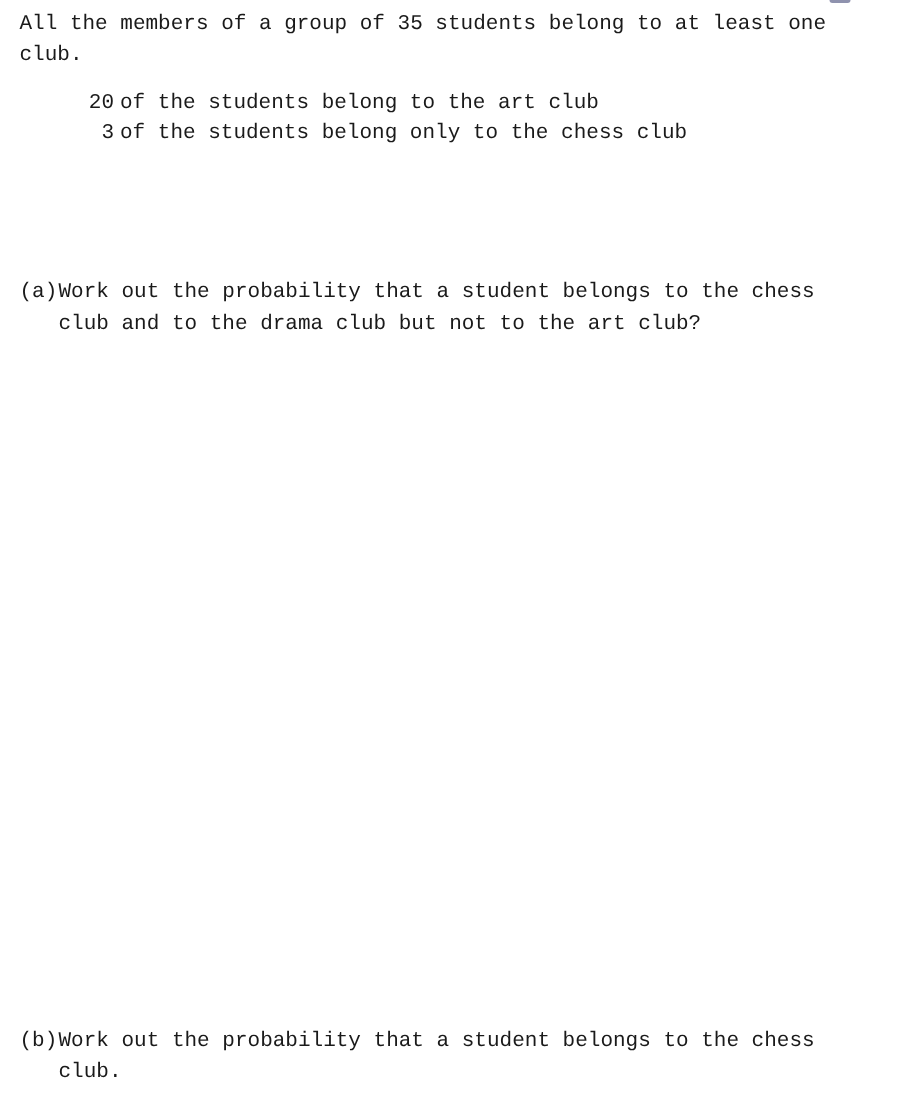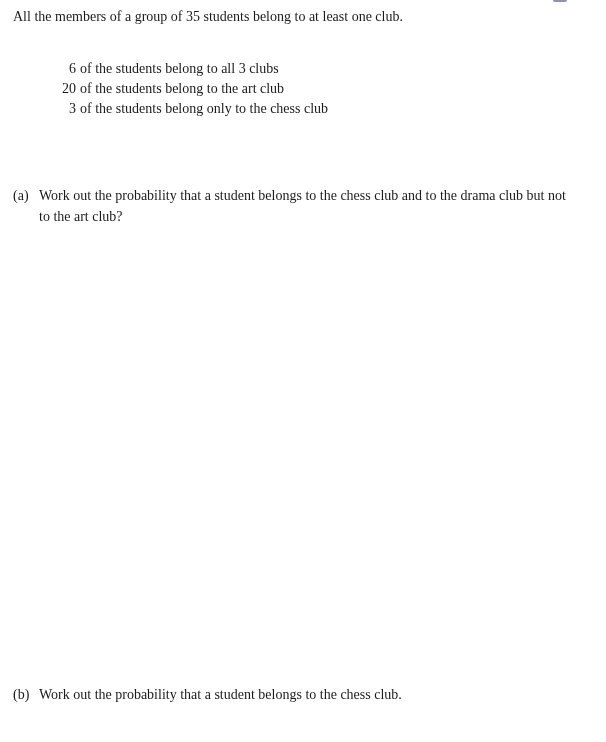--- a/index.html
+++ b/index.html
@@ -5,21 +5,21 @@
   html, body {
     margin: 0;
     padding: 0;
     background: #ffffff;
   }
   .page {
     position: relative;
     width: 606px;
     height: 742px;
     background: #ffffff;
-    font-family: Liberation Serif, serif;
+    font-family: Liberation Mono, monospace;
     font-size: 14px;
     color: #1a1a1a;
     overflow: hidden;
   }
   .intro {
     position: absolute;
     top: 6px;
     left: 13px;
     right: 20px;
     line-height: 21px;
@@ -71,23 +71,20 @@
 <div class="page">
 
   <div class="top-artifact" style="background-color: rgb(123, 127, 160);"></div>
 
   <div class="intro">
     <div>All the members of a group of 35 students belong to at least one club.</div>
   </div>
 
   <div class="facts">
     <div class="fact-row">
-      <span class="fact-num">6</span><span class="fact-text">of the students belong to all 3 clubs</span>
-    </div>
-    <div class="fact-row">
       <span class="fact-num">20</span><span class="fact-text">of the students belong to the art club</span>
     </div>
     <div class="fact-row">
       <span class="fact-num">3</span><span class="fact-text">of the students belong only to the chess club</span>
     </div>
   </div>
 
   <div class="question q-a">
     <span class="q-label">(a)</span>
     <span class="q-text">Work out the probability that a student belongs to the chess club and to the drama club but not to the art club?</span>

